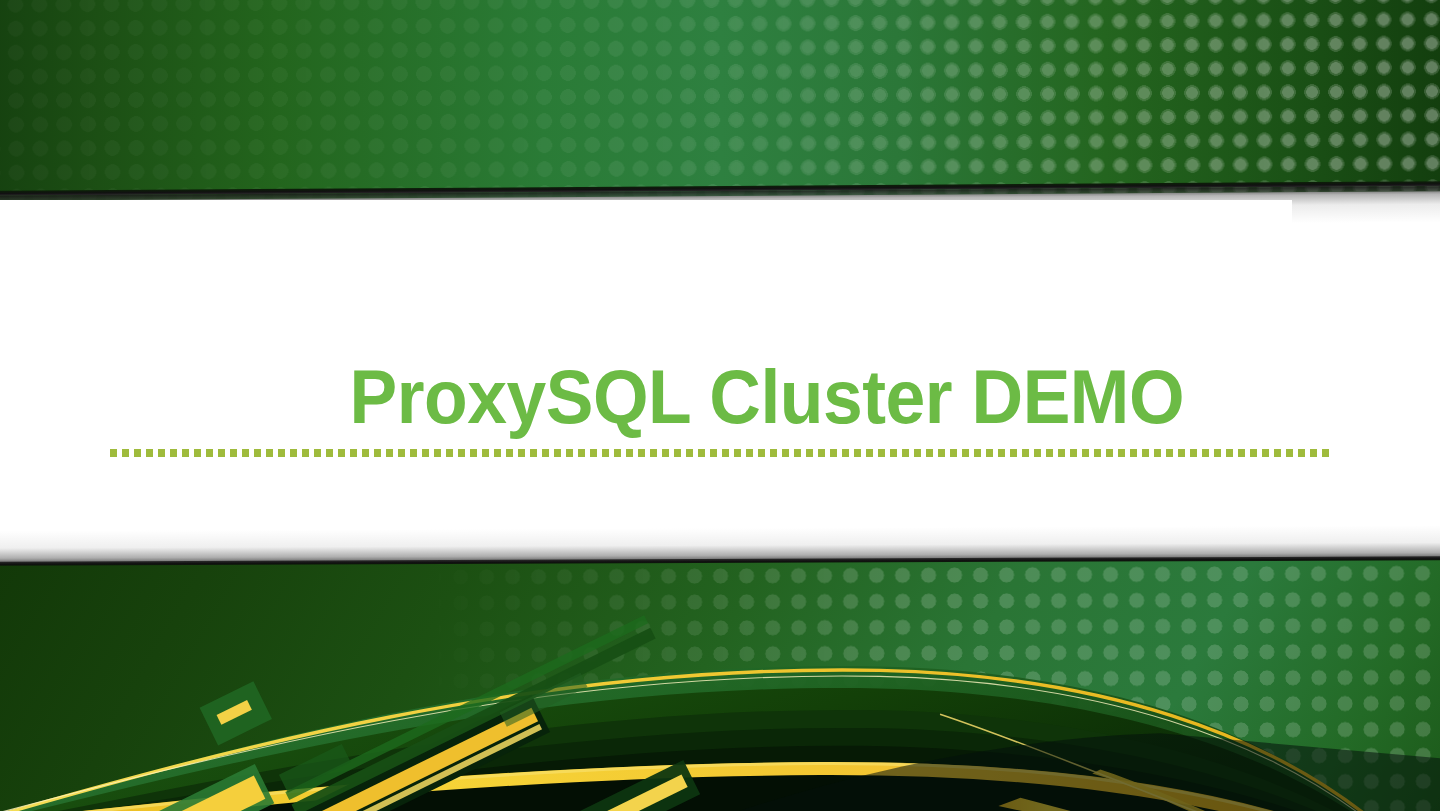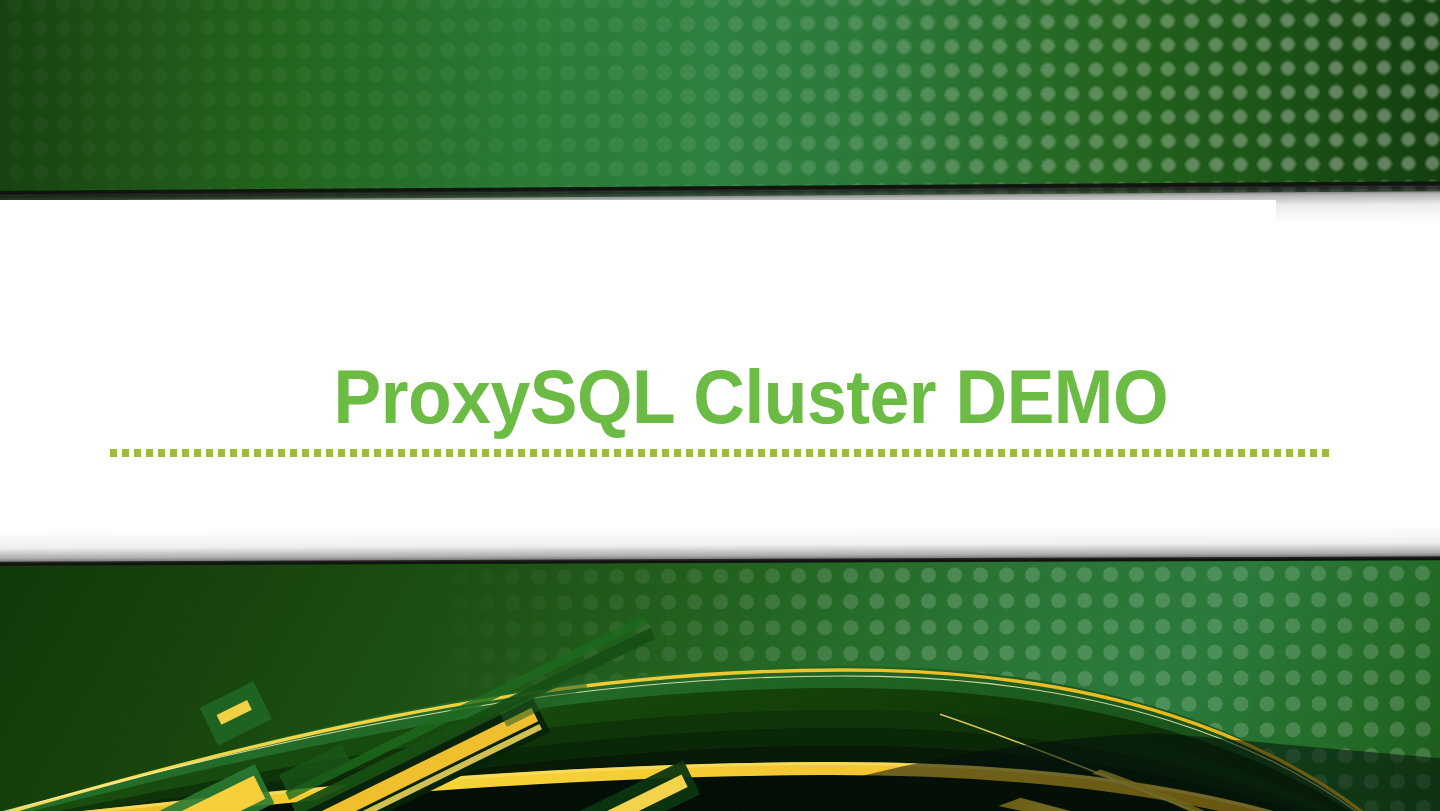--- a/index.html
+++ b/index.html
@@ -60,20 +60,21 @@
     position:absolute;left:-20px;top:191px;
     width:1480px;height:36px;
     transform:rotate(-0.38deg);transform-origin:50% 50%;
     background:linear-gradient(180deg, rgba(25,25,25,0.85) 0%, rgba(90,90,90,0.45) 22%, rgba(160,160,160,0.2) 50%, rgba(255,255,255,0) 100%);
   }
 
   
   .center{
     position:absolute;left:0;top:200px;width:1276px;height:350px;
     background:#ffffff;
+    padding-left:16px;
   }
   .title{
     position:absolute;right:108px;top:158px;
     width:1240px;
     text-align:right;
     font-family:"Liberation Sans", sans-serif;
     font-size:76px;
     font-weight:bold;
     letter-spacing:-0.5px;
     line-height:1.02;

